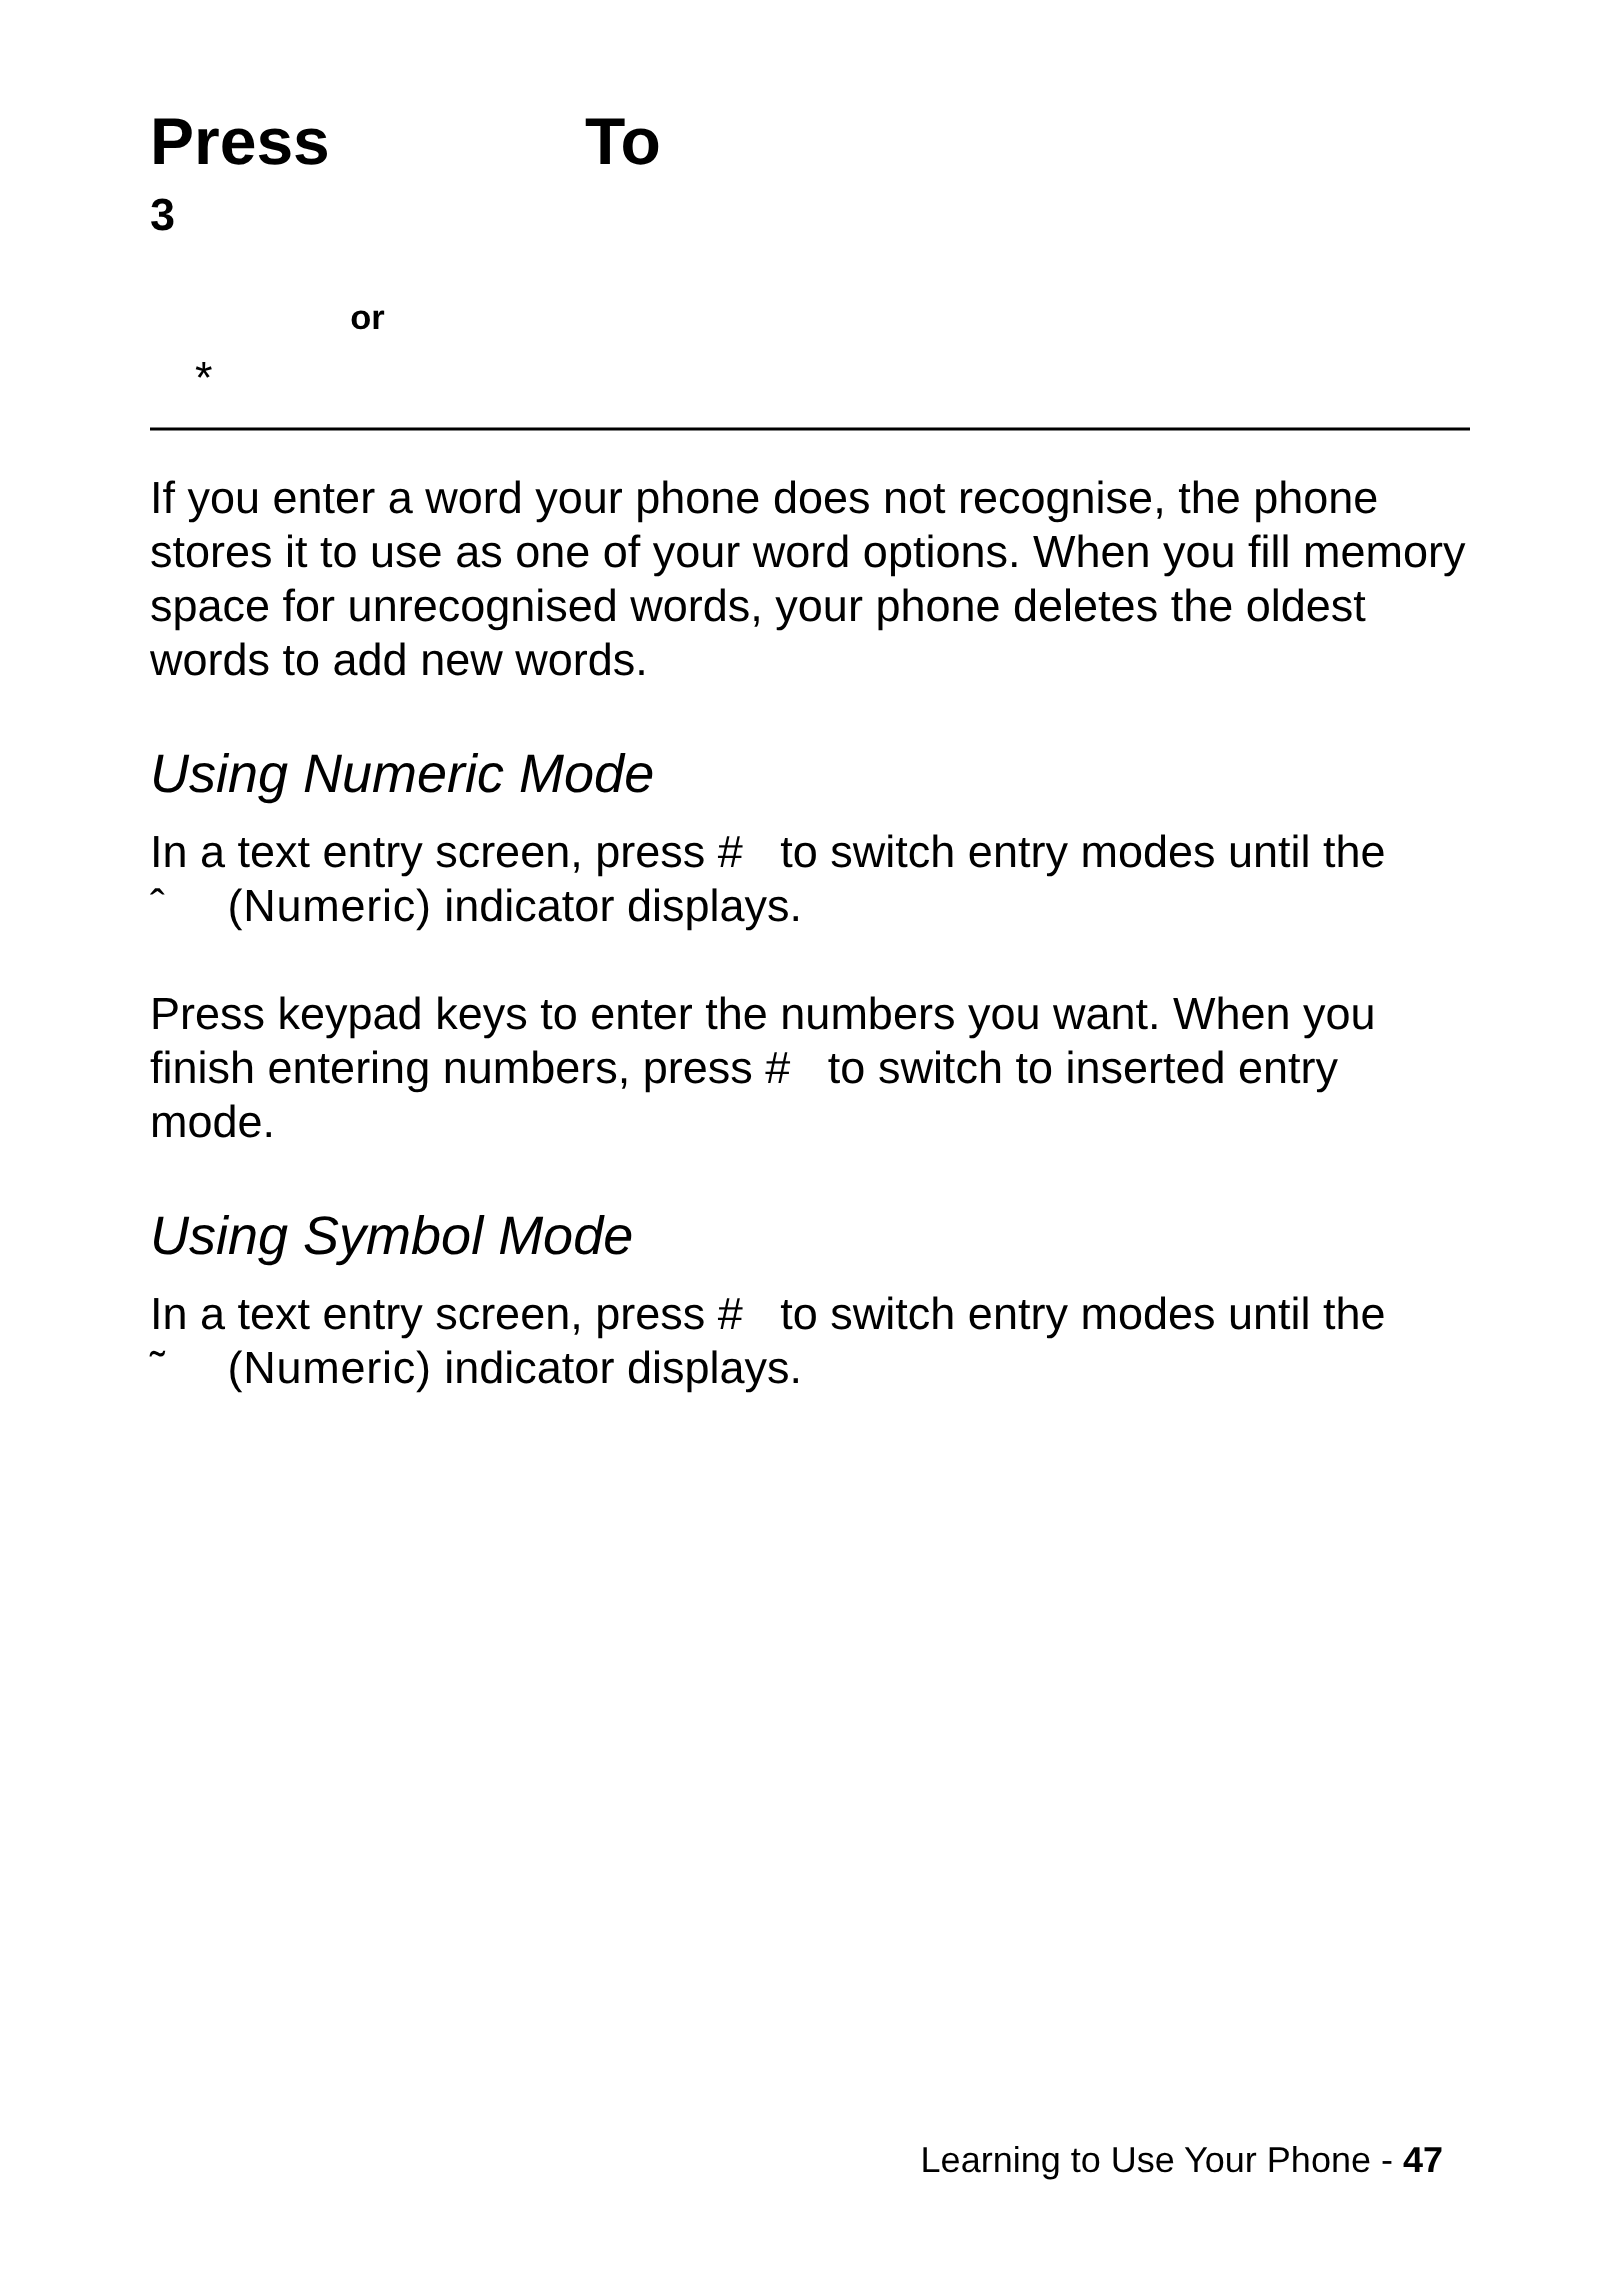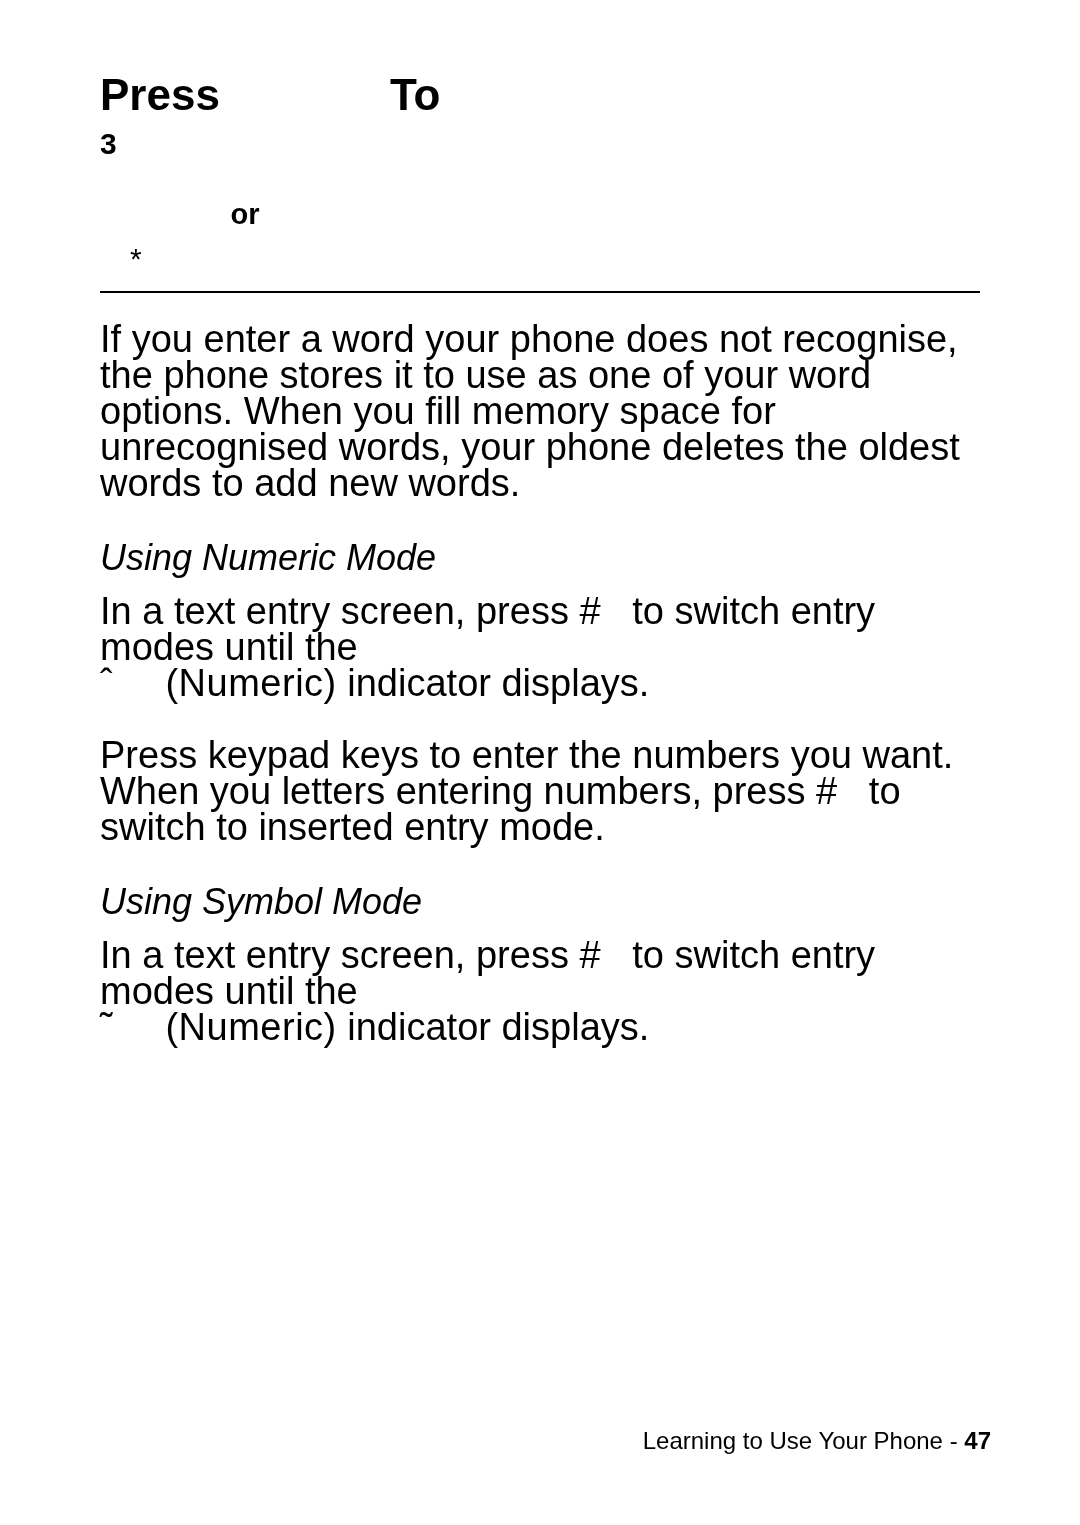--- a/index.html
+++ b/index.html
@@ -14,29 +14,29 @@
     padding:70px 100px 0 100px;
   }
   .tbl{width:100%;}
   .hdr{display:flex;font-weight:bold;font-size:44px;}
   .hdr .c1{width:290px;}
   .row{display:flex;font-size:30px;line-height:36px;margin-top:6px;}
   .row .c1{width:290px;display:flex;}
   .row .c2{flex:1;}
   .num{width:30px;font-weight:bold;}
   .select{letter-spacing:1px;}
-  .or{font-weight:bold;text-align:center;width:290px;font-size:29px;margin-top:36px;margin-bottom:10px;}
+  .or{font-weight:bold;text-align:center;width:290px;font-size:23px;margin-top:36px;margin-bottom:10px;}
   .rule{border:0;border-top:2px solid #000;margin:14px 0 28px 0;}
-  .para{font-size:38px;line-height:36px;margin-bottom:36px;}
+  .para{font-size:30px;line-height:36px;margin-bottom:36px;}
   h2{font-family:Arial,Helvetica,sans-serif;font-style:italic;font-weight:normal;font-size:36px;margin:20px 0 14px 0;}
   .label{letter-spacing:0.5px;}
   .footer{
     position:absolute;
     bottom:70px;
-    right:89px;
+    right:118px;
     font-size:24px;
   }
   .footer .pg{font-weight:bold;}
 </style>
 </head>
 <body>
 
 <div class="tbl">
   <div class="hdr">
     <div class="c1">Press</div>
@@ -67,21 +67,21 @@
 <div class="para">If you enter a word your phone does not recognise, the phone stores it to use as one of your word options. When you fill memory space for unrecognised words, your phone deletes the oldest words to add new words.</div>
 
 <h2>Using Numeric Mode</h2>
 
 <div class="para">
   <span>In a text entry screen, press </span><span>#</span>&nbsp;&nbsp;<span> to switch entry modes until the </span><br>
   <span>ˆ</span>&nbsp;&nbsp;&nbsp;&nbsp;&nbsp;<span class="label">(Numeric)</span><span> indicator displays.</span>
 </div>
 
 <div class="para">
-  <span>Press keypad keys to enter the numbers you want. When you letters entering numbers, press </span><span>#</span>&nbsp;&nbsp;<span> to switch to inserted entry mode.</span>
+  <span>Press keypad keys to enter the numbers you want. When you finish entering numbers, press </span><span>#</span>&nbsp;&nbsp;<span> to switch to inserted entry mode.</span>
 </div>
 
 <h2>Using Symbol Mode</h2>
 
 <div class="para">
   <span>In a text entry screen, press </span><span>#</span>&nbsp;&nbsp;<span> to switch entry modes until the </span><br>
   <span>˜</span>&nbsp;&nbsp;&nbsp;&nbsp;&nbsp;<span class="label">(Numeric)</span><span> indicator displays.</span>
 </div>
 
 <div class="footer">

